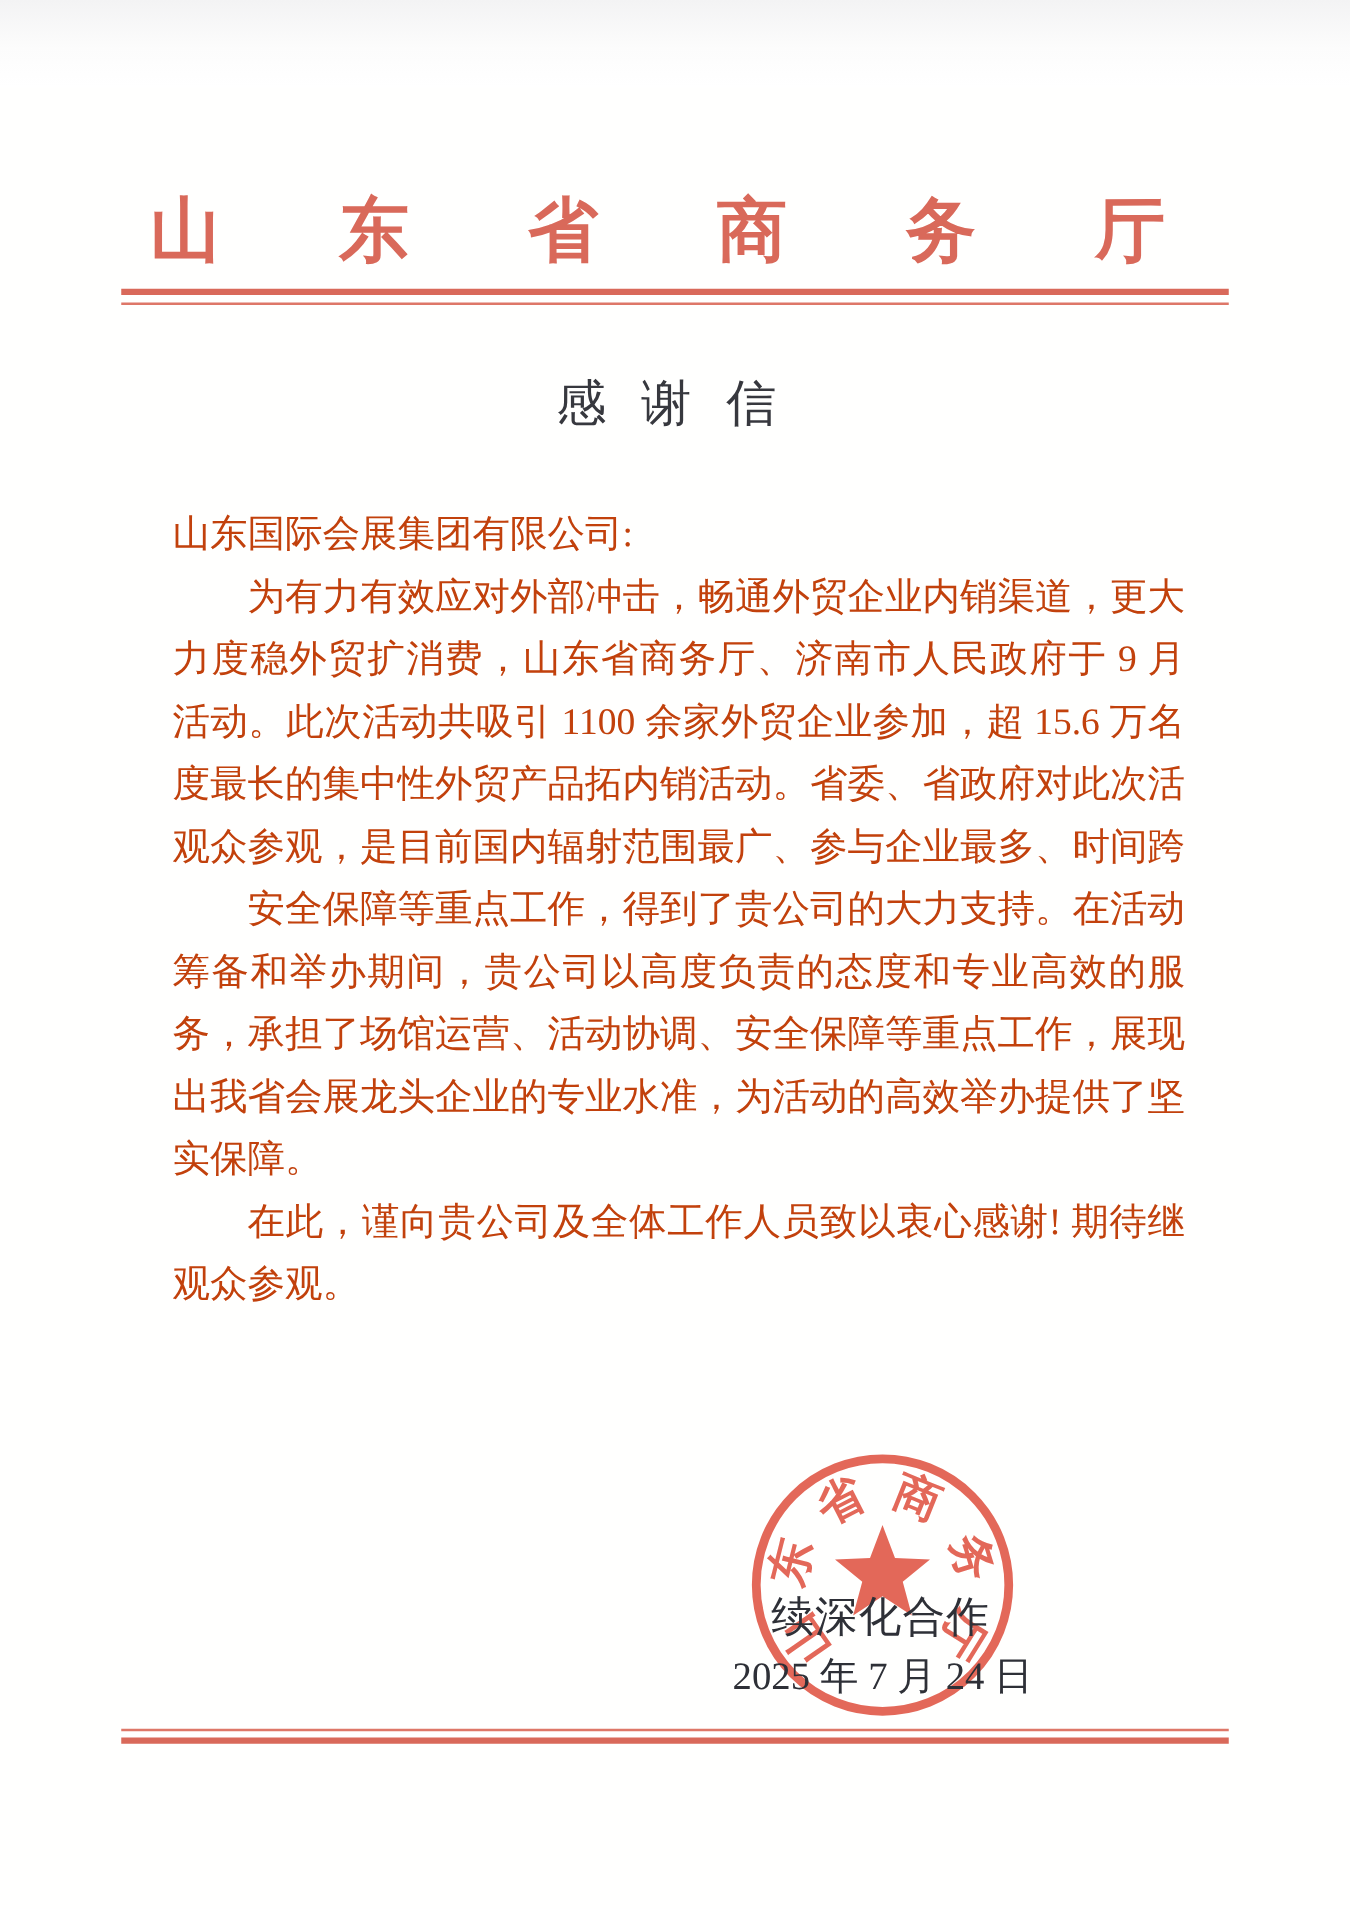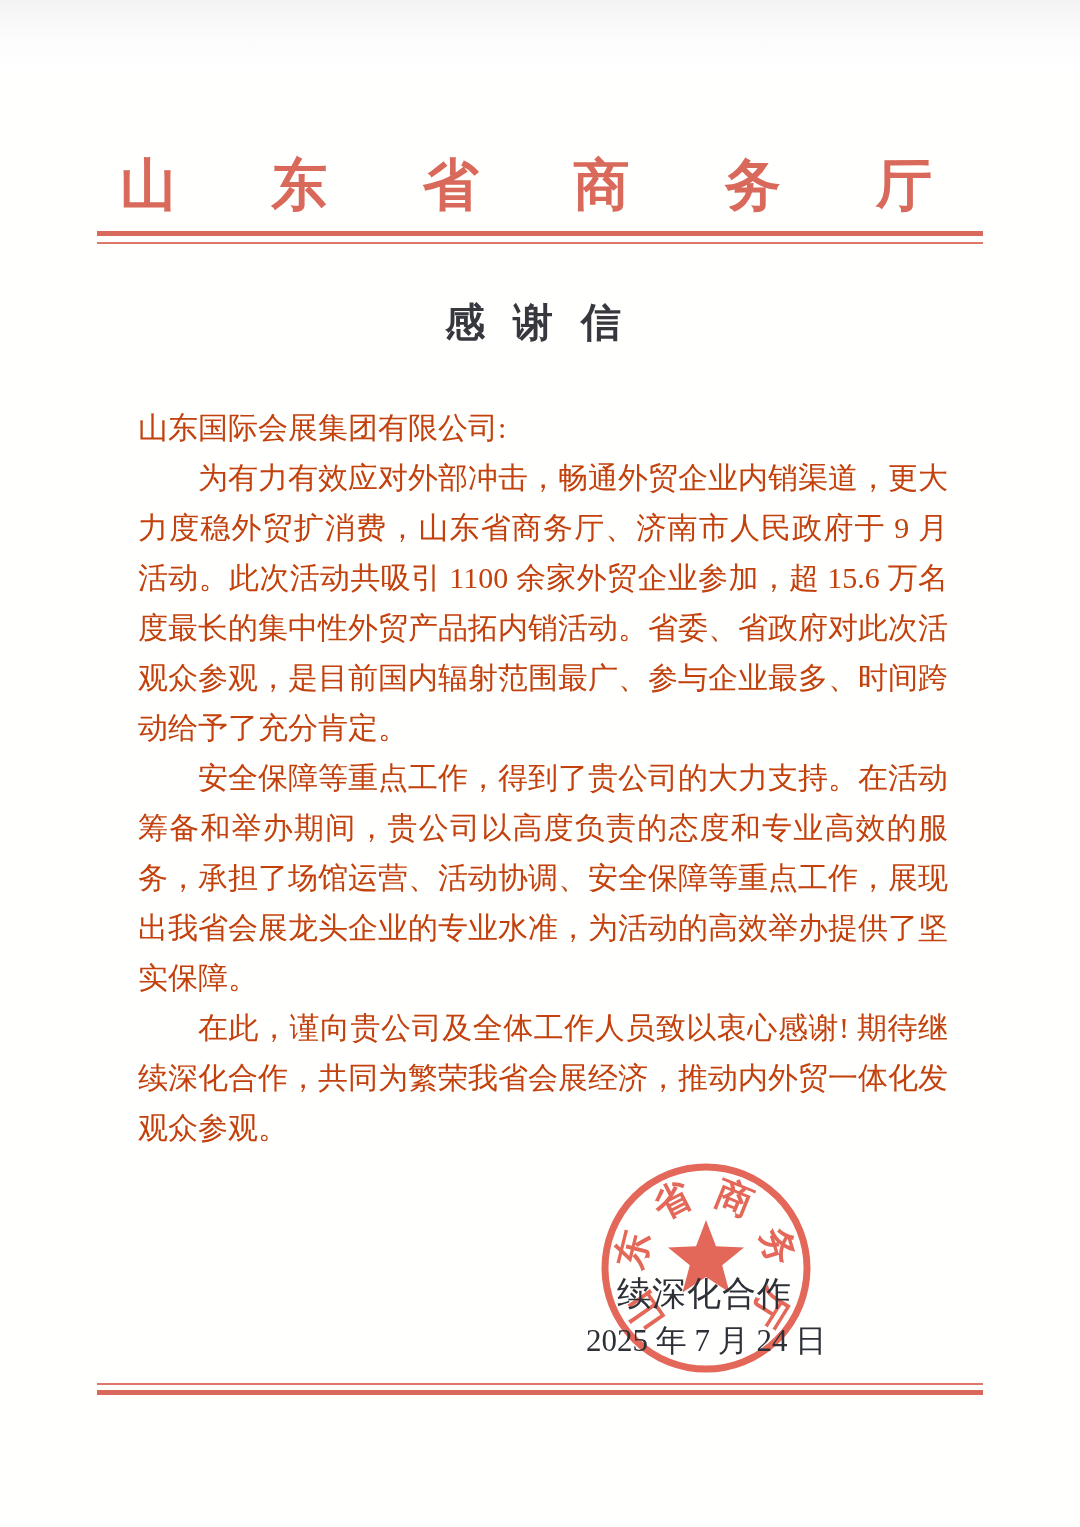--- a/index.html
+++ b/index.html
@@ -21,21 +21,21 @@
   
   .rule { position:absolute; left:97px; width:886px; }
   .hdr-thick { top:231px; height:5px; background:#d9695a; }
   .hdr-thin  { top:242px; height:2px; background:#de7768; }
   .ftr-thin  { top:1383px; height:2px; background:#de7768; }
   .ftr-thick { top:1390px; height:5px; background:#d9695a; }
   
   .doc-title {
     position:absolute; top:295px; left:0; width:100%;
     text-align:center; text-indent:14px;
-    font-size:40px; font-weight:bold; letter-spacing:28px; color:#37383e;
+    font-size:40px; font-weight:normal; letter-spacing:28px; color:#37383e;
   }
   
   .letter-body {
     position:absolute; left:138px; top:403px; width:810px;
     font-size:30px; color:#c2410c;
   }
   .line { height:50px; line-height:50px; }
   .line.j { text-align:justify; text-align-last:justify; }
   .line.ind { text-indent:2em; }
   
@@ -77,28 +77,26 @@
 
   <div class="doc-title">感谢信</div>
 
   <div class="letter-body">
     <div class="line">山东国际会展集团有限公司:</div>
     <div class="line j ind">为有力有效应对外部冲击，畅通外贸企业内销渠道，更大</div>
     <div class="line j">力度稳外贸扩消费，山东省商务厅、济南市人民政府于 9 月</div>
     <div class="line j">活动。此次活动共吸引 1100 余家外贸企业参加，超 15.6 万名</div>
     <div class="line j">度最长的集中性外贸产品拓内销活动。省委、省政府对此次活</div>
     <div class="line j">观众参观，是目前国内辐射范围最广、参与企业最多、时间跨</div>
-    <div class="line">动给予了充分肯定。</div>
     <div class="line j ind">安全保障等重点工作，得到了贵公司的大力支持。在活动</div>
     <div class="line j">筹备和举办期间，贵公司以高度负责的态度和专业高效的服</div>
     <div class="line j">务，承担了场馆运营、活动协调、安全保障等重点工作，展现</div>
     <div class="line j">出我省会展龙头企业的专业水准，为活动的高效举办提供了坚</div>
     <div class="line">实保障。</div>
     <div class="line j ind">在此，谨向贵公司及全体工作人员致以衷心感谢! 期待继</div>
-    <div class="line j">续深化合作，共同为繁荣我省会展经济，推动内外贸一体化发</div>
     <div class="line">观众参观。</div>
   </div>
 
   <svg class="seal" viewBox="0 0 230 230" aria-hidden="true">
     <circle cx="115" cy="115" r="101" fill="none" stroke="#e05443" stroke-width="7"></circle>
     <polygon fill="#e05443" points="115,67 125,93.3 153,94.6 131.2,112.3 138.5,139.4 115,124 91.5,139.4 98.8,112.3 77,94.6 105,93.3"></polygon>
     <text transform="rotate(-125 115 115)" x="115" y="52" text-anchor="middle">山</text>
     <text transform="rotate(-76 115 115)" x="115" y="52" text-anchor="middle">东</text>
     <text transform="rotate(-27 115 115)" x="115" y="52" text-anchor="middle">省</text>
     <text transform="rotate(22 115 115)" x="115" y="52" text-anchor="middle">商</text>

